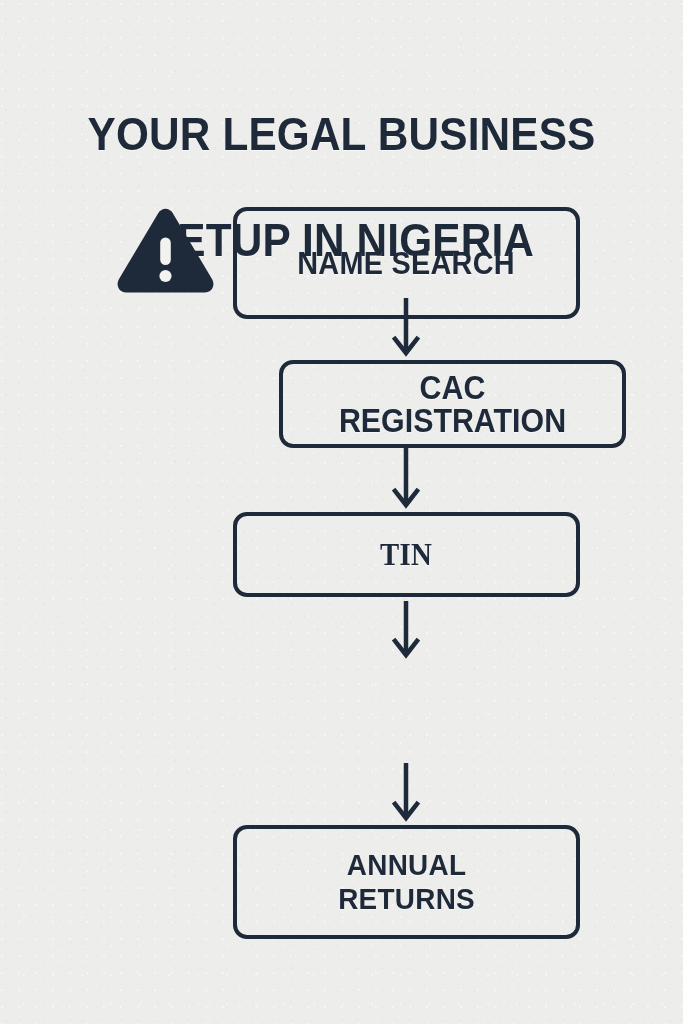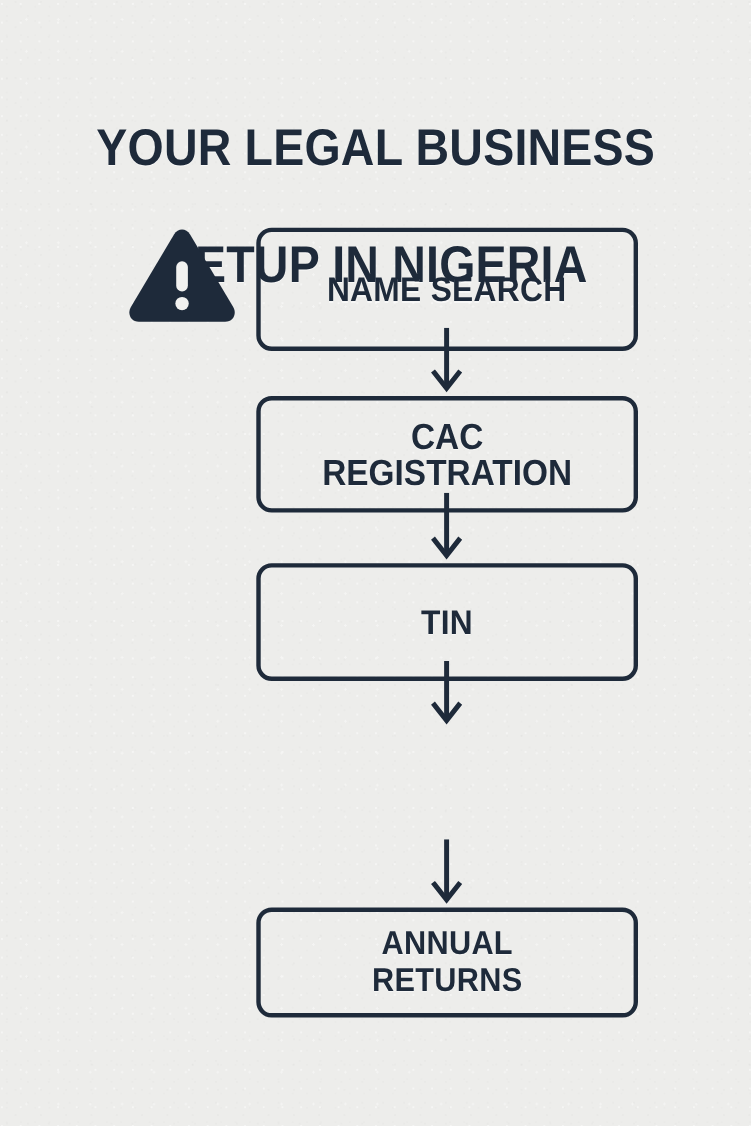--- a/index.html
+++ b/index.html
@@ -80,24 +80,24 @@
     font-size:31px;
     line-height:33px;
     letter-spacing:.3px;
     transform:scaleX(.93);
     text-shadow:0 1px 0 rgba(255,255,255,.55);
     white-space:pre-line;
     padding:0 10px;
   }
 
   .box-1{ top:207px; height:112px; }
-  .box-2{ top:360px; height:106px; }
-  .box-3{ top:512px; height:107px; }
+  .box-2{ top:360px; height:88px;margin-left:46px; }
+  .box-3{ top:512px; height:85px;font-family:Liberation Serif, serif; }
   .box-4{ top:662px; height:101px; }
-  .box-5{ top:825px; height:100px; }
+  .box-5{ top:825px; height:114px; }
 
   .box-2 .flow-box-label{ font-size:33px; letter-spacing:0; transform:scaleX(.92); }
   .box-4 .flow-box-label,
   .box-5 .flow-box-label{ font-size:30px; line-height:34px; }
 
   
   .connector{
     position:absolute;
     left:386px;
     width:40px;

